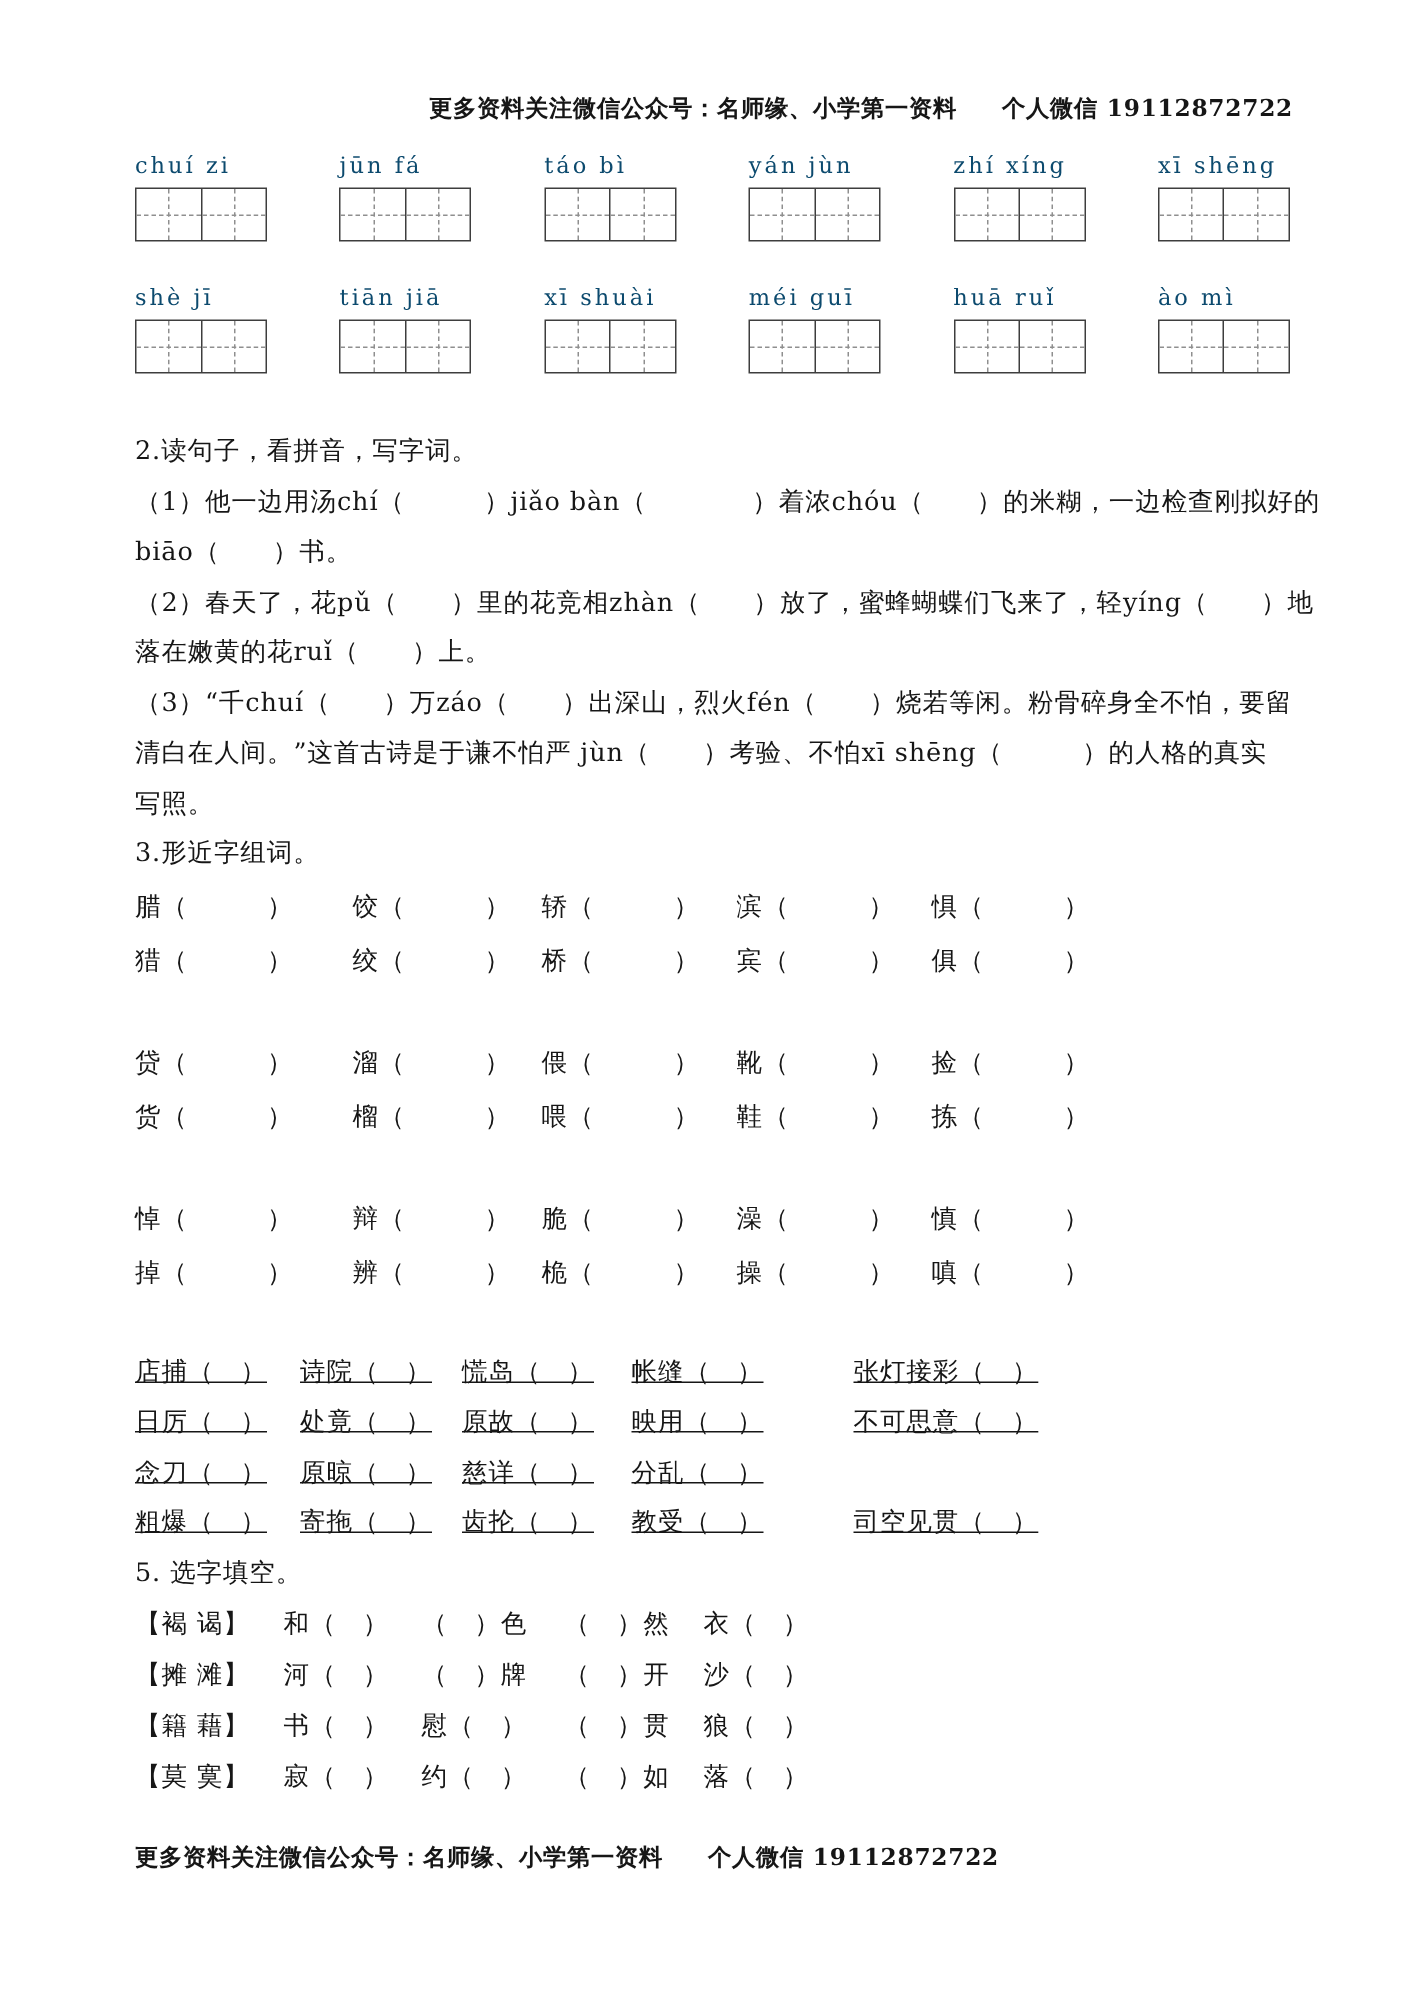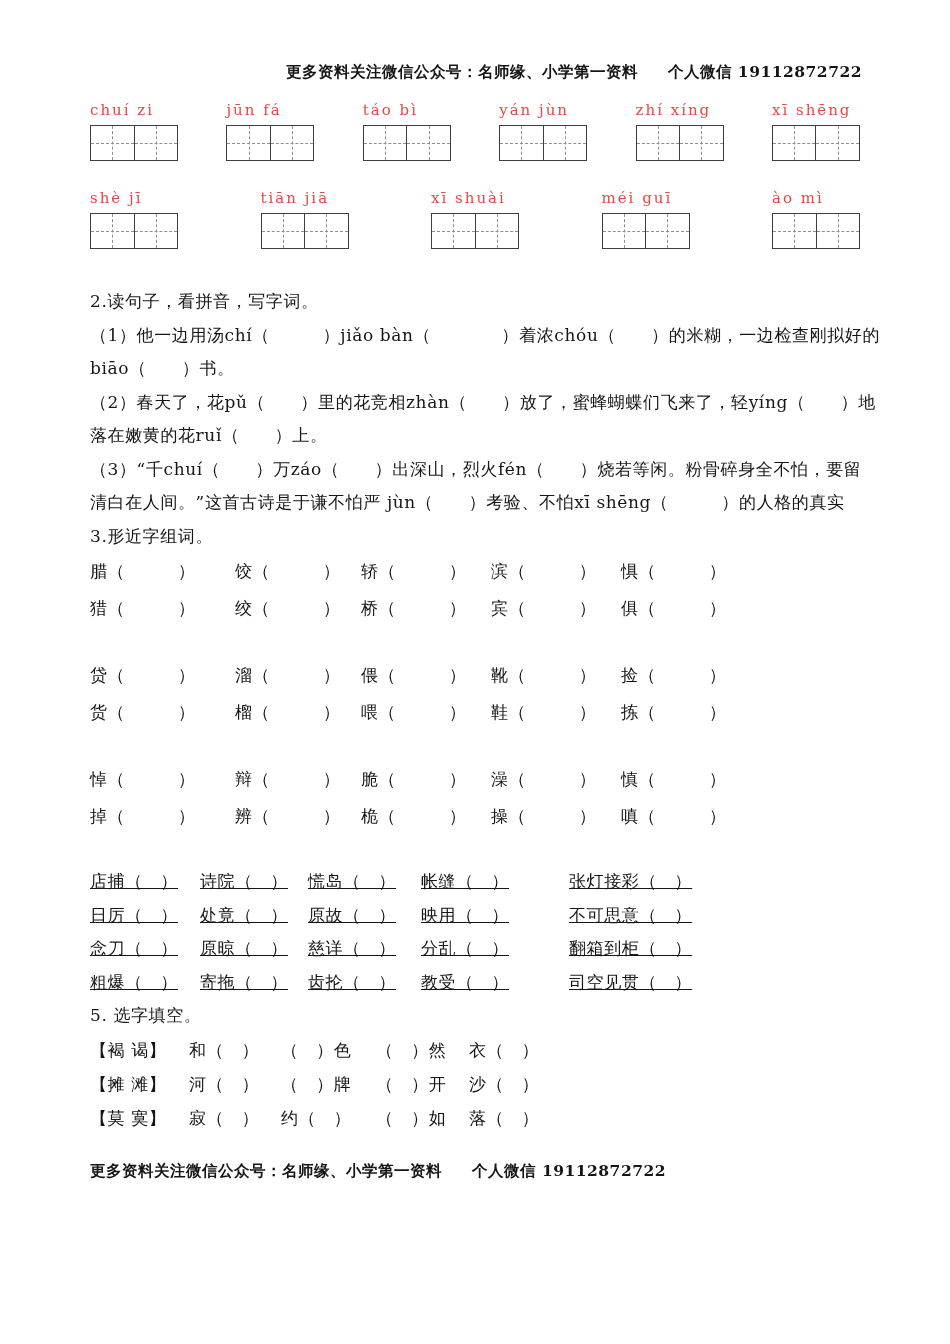--- a/index.html
+++ b/index.html
@@ -19,21 +19,21 @@
   }
   .header {
     display: flex; justify-content: flex-end; gap: 30px;
     font-size: 15.5px; font-weight: 700; letter-spacing: 0.5px;
     margin-bottom: 18px; white-space: nowrap;
   }
   .py-row { display: flex; justify-content: space-between; margin-bottom: 28px; }
   .py-col { width: 90px; }
   .pinyin {
     font-size: 15px; letter-spacing: 2px; height: 24px;
-    white-space: nowrap; color: #ef4444;
+    white-space: nowrap; color: #0c4a6e;
   }
   .tzg { display: flex; width: 88px; height: 36px; border: 1.6px solid #3e3e3e; background: #fff; }
   .tzg .cell { flex: 1 1 0; position: relative; border-right: 1.6px solid #3e3e3e; }
   .tzg .cell:last-child { border-right: none; }
   .tzg .cell::before {
     content: ""; position: absolute; top: 0; bottom: 0; left: 50%;
     border-left: 1px dashed #8f8f8f;
   }
   .tzg .cell::after {
     content: ""; position: absolute; left: 0; right: 0; top: 50%;
@@ -135,35 +135,43 @@
         </div>
     </div>
     <div class="py-col">
       <div class="pinyin">méi guī</div>
       <div class="tzg">
           <div class="cell"></div>
           <div class="cell"></div>
         </div>
     </div>
     <div class="py-col">
+      <div class="pinyin">huā ruǐ</div>
+      <div class="tzg">
+          <div class="cell"></div>
+          <div class="cell"></div>
+        </div>
+    </div>
+    <div class="py-col">
       <div class="pinyin">ào mì</div>
       <div class="tzg">
           <div class="cell"></div>
           <div class="cell"></div>
         </div>
     </div>
   </div>
 
   <p class="line sec2-title">2.读句子，看拼音，写字词。</p>
   <p class="line">（1）他一边用汤chí（　　　）jiǎo bàn（　　　　）着浓chóu（　　）的米糊，一边检查刚拟好的</p>
   <p class="line">biāo（　　）书。</p>
   <p class="line">（2）春天了，花pǔ（　　）里的花竞相zhàn（　　）放了，蜜蜂蝴蝶们飞来了，轻yíng（　　）地</p>
   <p class="line">落在嫩黄的花ruǐ（　　）上。</p>
   <p class="line">（3）“千chuí（　　）万záo（　　）出深山，烈火fén（　　）烧若等闲。粉骨碎身全不怕，要留</p>
   <p class="line">清白在人间。”这首古诗是于谦不怕严 jùn（　　）考验、不怕xī shēng（　　　）的人格的真实</p>
+  <p class="line">写照。</p>
 
   <p class="line">3.形近字组词。</p>
 
   <div class="s3-pair">
     <div class="grid-row s3">
       <span>腊（　　　）</span>
       <span>饺（　　　）</span>
       <span>轿（　　　）</span>
       <span>滨（　　　）</span>
       <span>惧（　　　）</span>
@@ -224,21 +232,20 @@
     <span>处竟（　）</span>
     <span>原故（　）</span>
     <span>映用（　）</span>
     <span>不可思意（　）</span>
   </div>
   <div class="grid-row s4">
     <span>念刀（　）</span>
     <span>原晾（　）</span>
     <span>慈详（　）</span>
     <span>分乱（　）</span>
-    <span>翻箱到柜（　）</span>
   </div>
   <div class="grid-row s4">
     <span>粗爆（　）</span>
     <span>寄拖（　）</span>
     <span>齿抡（　）</span>
     <span>教受（　）</span>
     <span>司空见贯（　）</span>
   </div>
 
   <p class="line">5.  选字填空。</p>
@@ -251,20 +258,27 @@
     <span>衣（　）</span>
   </div>
   <div class="grid-row s5">
     <span>【摊 滩】</span>
     <span>河（　）</span>
     <span>（　）牌</span>
     <span>（　）开</span>
     <span>沙（　）</span>
   </div>
   <div class="grid-row s5">
+    <span>【籍 藉】</span>
+    <span>书（　）</span>
+    <span>慰（　）</span>
+    <span>（　）贯</span>
+    <span>狼（　）</span>
+  </div>
+  <div class="grid-row s5">
     <span>【莫 寞】</span>
     <span>寂（　）</span>
     <span>约（　）</span>
     <span>（　）如</span>
     <span>落（　）</span>
   </div>
 
   <div class="footer">
     <span>更多资料关注微信公众号：名师缘、小学第一资料</span>
     <span>个人微信 19112872722</span>

